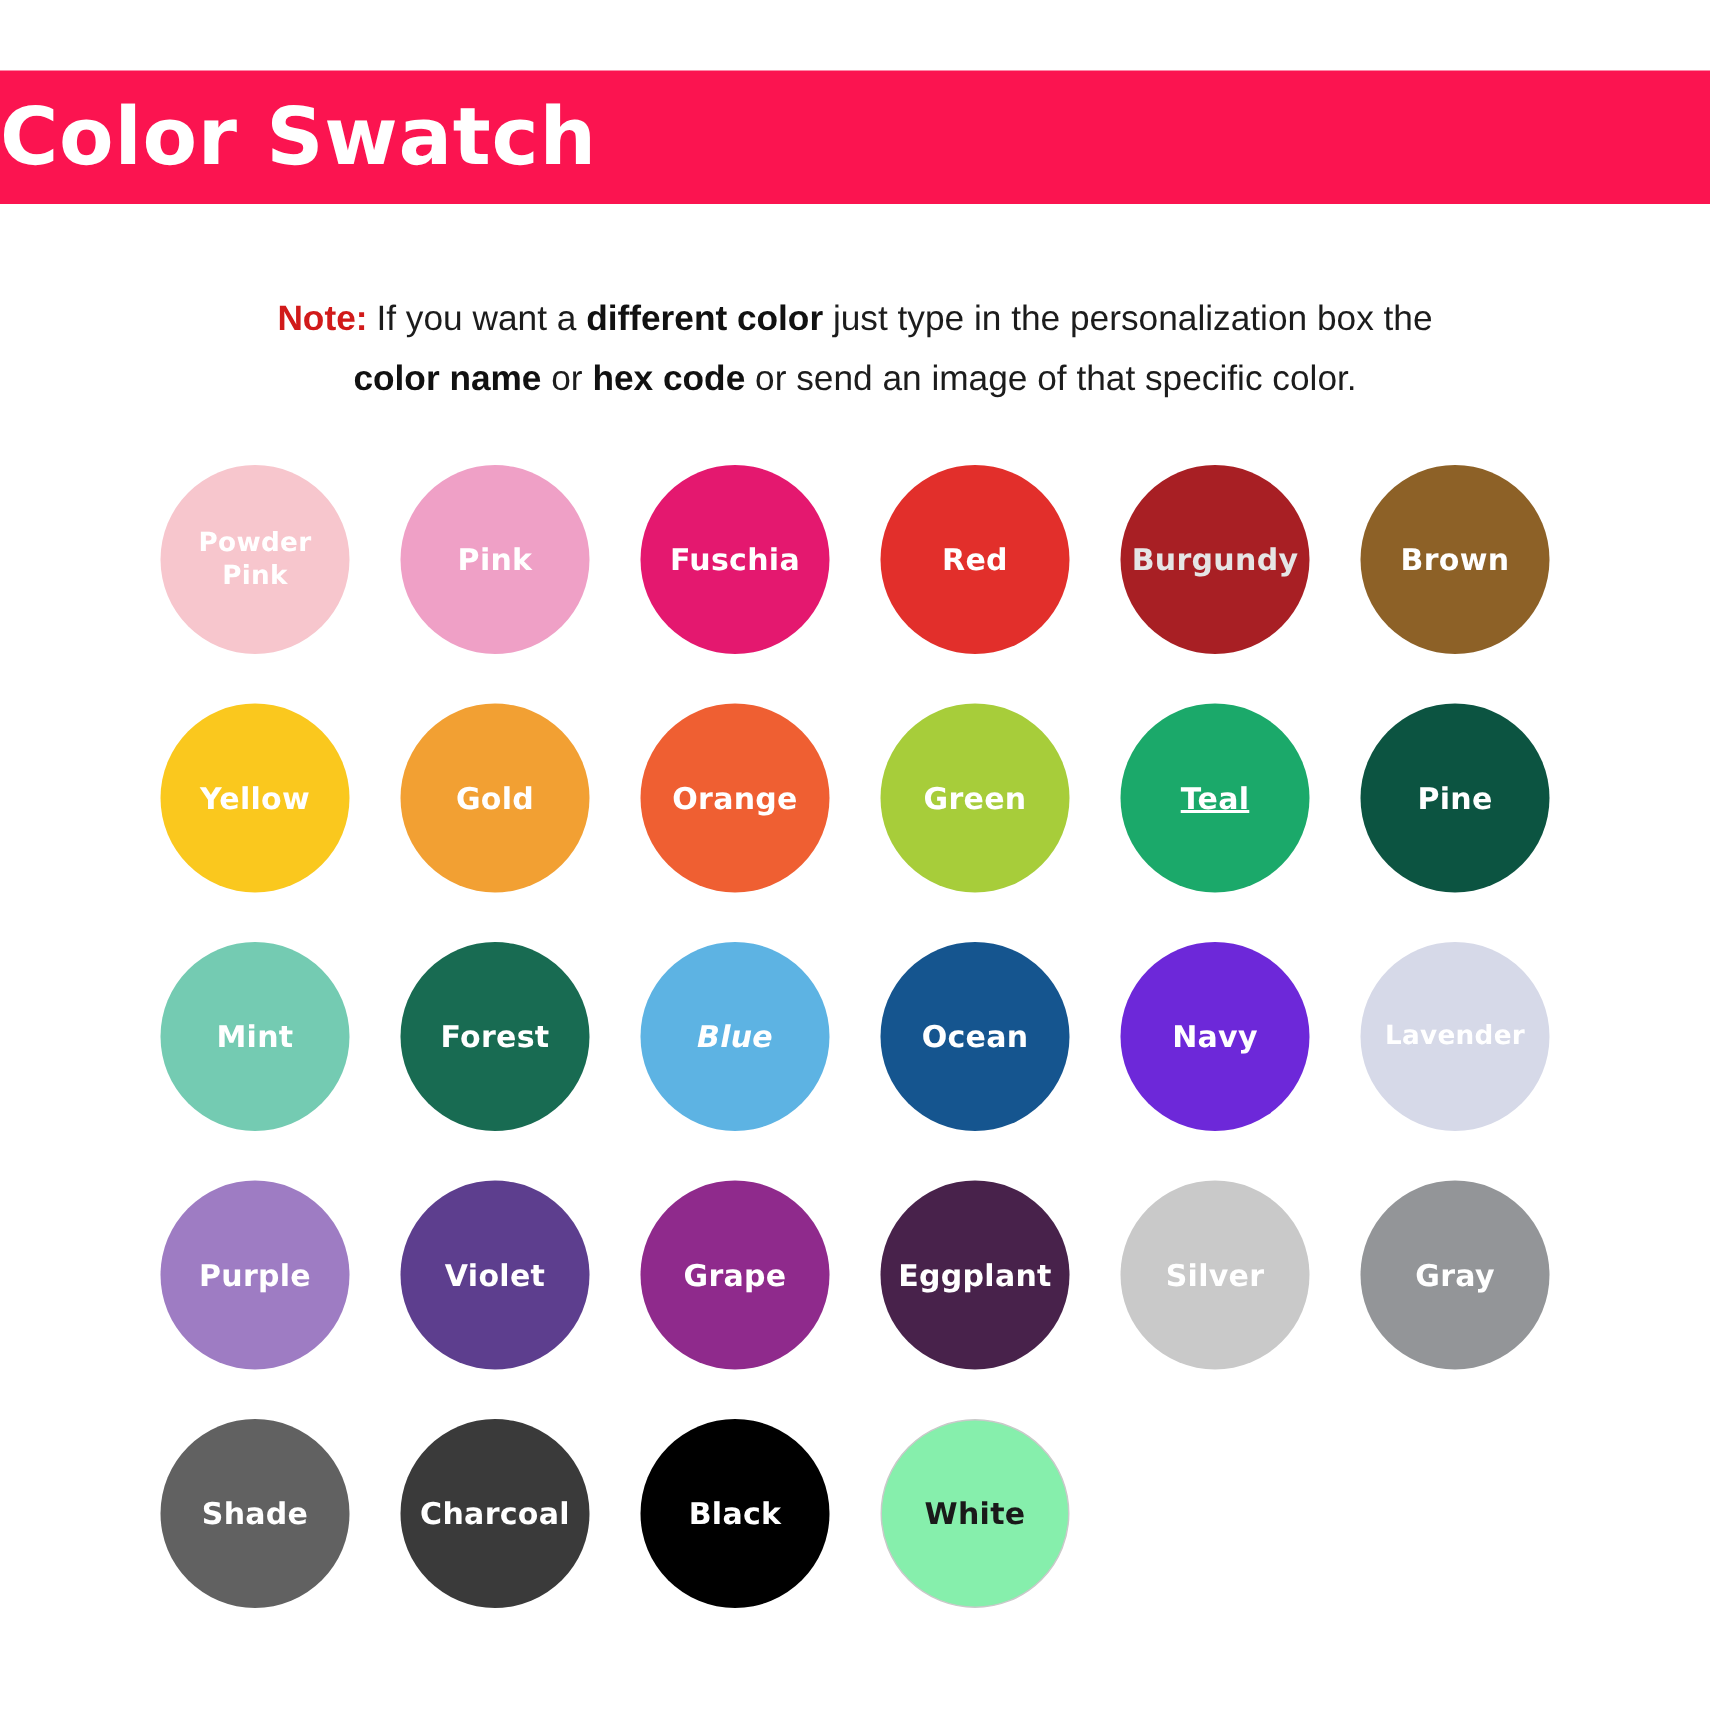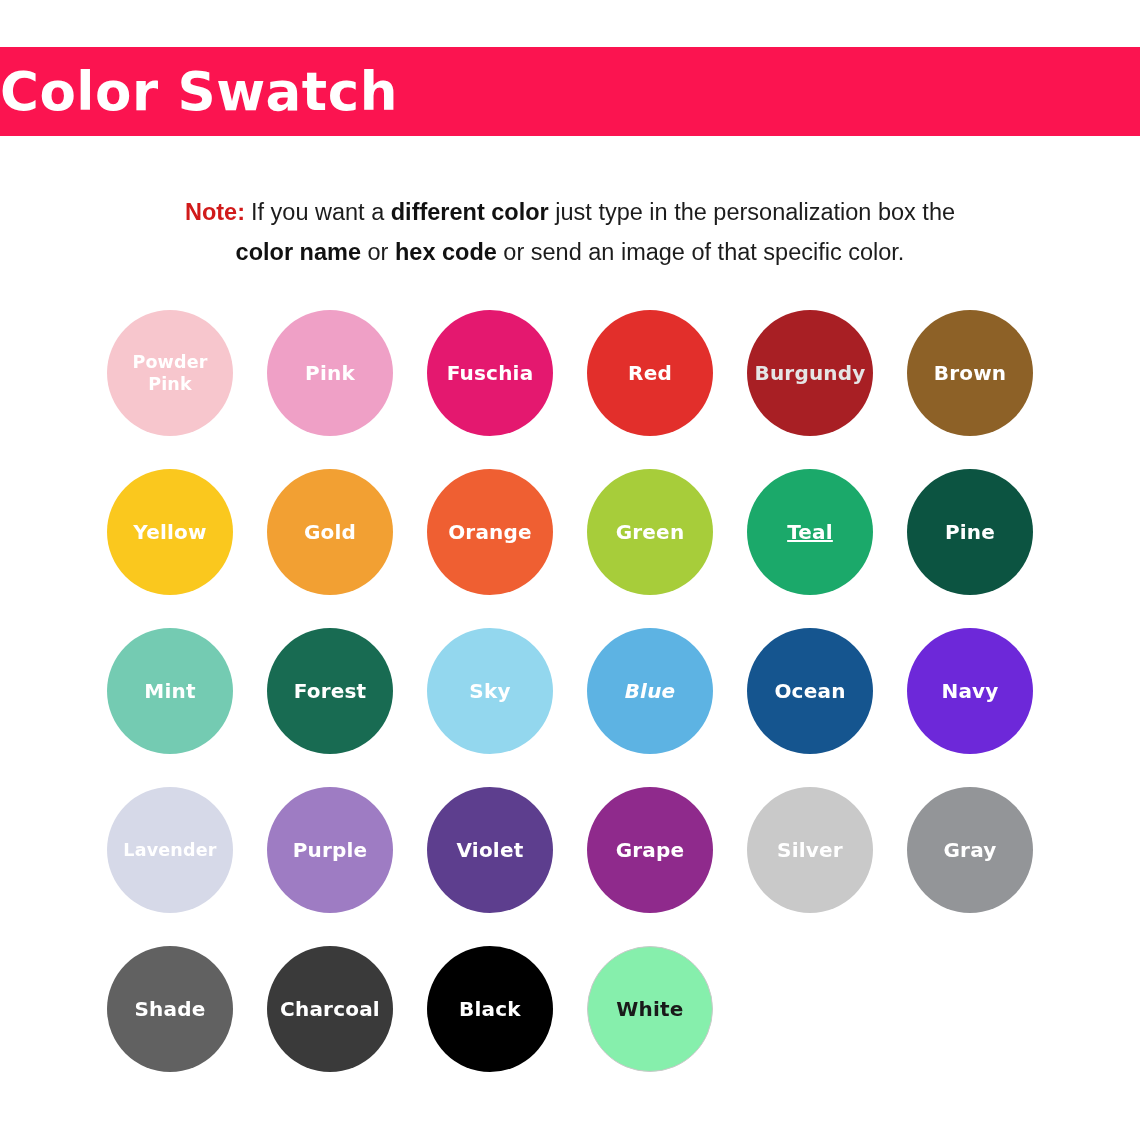--- a/index.html
+++ b/index.html
@@ -161,23 +161,20 @@
       </div>
       <div class="swatch" style="background: rgb(12, 84, 65);">
         <span class="swatch-label" style="color: rgb(255, 255, 255);">Pine</span>
       </div>
       <div class="swatch" style="background: rgb(116, 203, 178);">
         <span class="swatch-label" style="color: rgb(255, 255, 255);">Mint</span>
       </div>
       <div class="swatch" style="background: rgb(24, 107, 82);">
         <span class="swatch-label" style="color: rgb(255, 255, 255);">Forest</span>
       </div>
-      <div class="swatch" style="background: rgb(147, 215, 238);">
-        <span class="swatch-label" style="color: rgb(255, 255, 255);">Sky</span>
-      </div>
       <div class="swatch" style="background: rgb(93, 179, 227); font-style: italic;">
         <span class="swatch-label" style="color: rgb(255, 255, 255);">Blue</span>
       </div>
       <div class="swatch" style="background: rgb(21, 85, 143);">
         <span class="swatch-label" style="color: rgb(255, 255, 255);">Ocean</span>
       </div>
       <div class="swatch" style="background: #6d28d9;">
         <span class="swatch-label" style="color: rgb(255, 255, 255);">Navy</span>
       </div>
       <div class="swatch small-label" style="background: rgb(214, 217, 232);">
@@ -185,20 +182,23 @@
       </div>
       <div class="swatch" style="background: rgb(158, 124, 195);">
         <span class="swatch-label" style="color: rgb(255, 255, 255);">Purple</span>
       </div>
       <div class="swatch" style="background: rgb(93, 62, 142);">
         <span class="swatch-label" style="color: rgb(255, 255, 255);">Violet</span>
       </div>
       <div class="swatch" style="background: rgb(143, 42, 140);">
         <span class="swatch-label" style="color: rgb(255, 255, 255);">Grape</span>
       </div>
+      <div class="swatch" style="background: rgb(72, 34, 75);">
+        <span class="swatch-label" style="color: rgb(255, 255, 255);">Eggplant</span>
+      </div>
       <div class="swatch" style="background: rgb(201, 201, 201);">
         <span class="swatch-label" style="color: rgb(255, 255, 255);">Silver</span>
       </div>
       <div class="swatch" style="background: rgb(147, 149, 152);">
         <span class="swatch-label" style="color: rgb(255, 255, 255);">Gray</span>
       </div>
       <div class="swatch" style="background: rgb(97, 97, 97);">
         <span class="swatch-label" style="color: rgb(255, 255, 255);">Shade</span>
       </div>
       <div class="swatch" style="background: rgb(58, 58, 58);">

